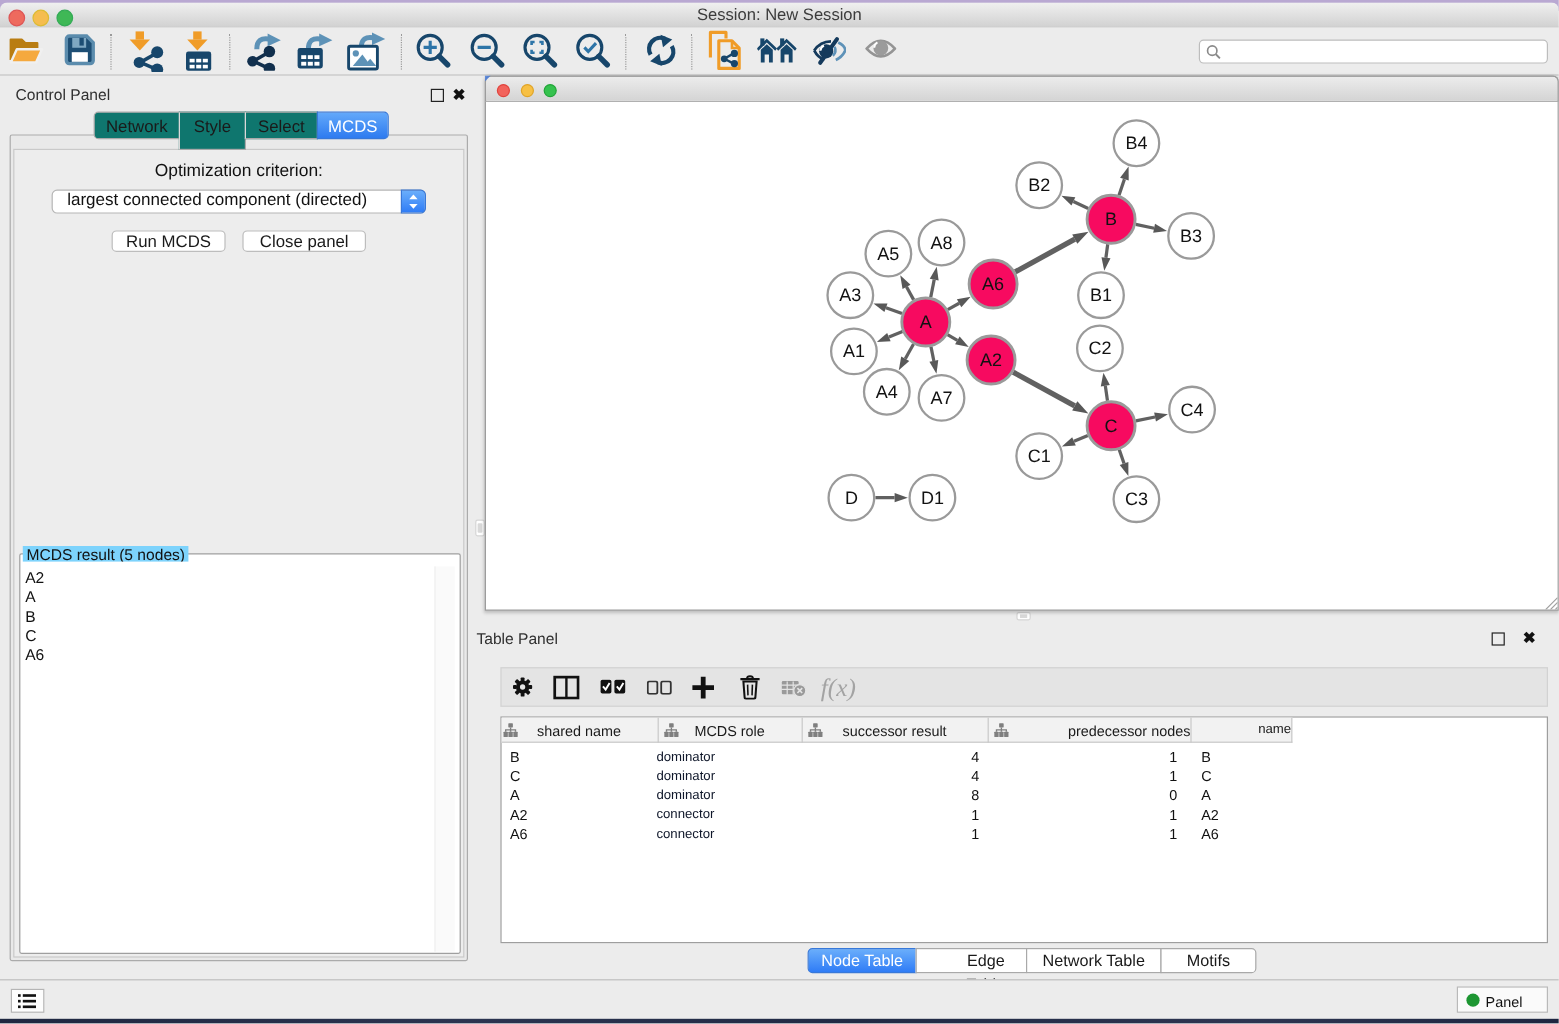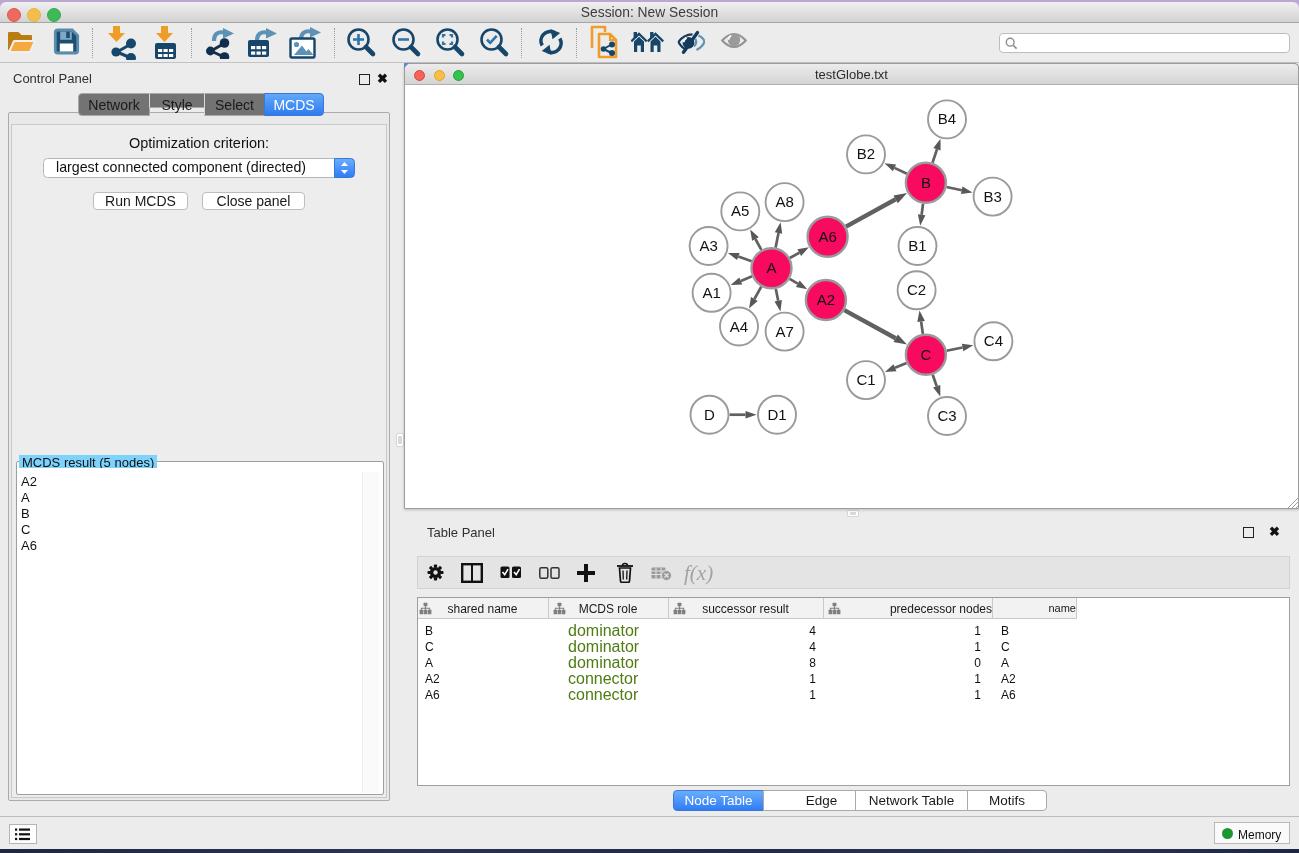--- a/index.html
+++ b/index.html
@@ -3,21 +3,21 @@
 <style>
 html,body{margin:0;padding:0;}
 body{width:1299px;height:853px;overflow:hidden;font-family:"Liberation Sans",sans-serif;background:#ececec;position:relative;}
 .abs{position:absolute;}
 .tl{border-radius:50%;width:12px;height:12px;position:absolute;top:6px;}
 .dotsep{position:absolute;top:28px;height:30px;width:0;border-left:1px dotted #9a9a9a;}
 .icon{position:absolute;top:27px;}
 .paneltitle{font-size:13px;color:#303030;}
 .floatbtn{position:absolute;width:9px;height:9px;border:1.5px solid #222;background:transparent;}
 .xbtn{position:absolute;font-size:13px;font-weight:bold;color:#111;line-height:9px;}
-.tabbtn{position:absolute;top:0;height:22px;background:#737373;border:1px solid #a9a9a9;box-sizing:border-box;text-align:center;font-size:14px;color:#1a1a1a;line-height:21px;}
+.tabbtn{position:absolute;top:0;height:22px;background:#0f766e;border:1px solid #a9a9a9;box-sizing:border-box;text-align:center;font-size:14px;color:#1a1a1a;line-height:21px;}
 .seg{position:absolute;height:21px;background:#fff;border:1px solid #a9a9a9;box-sizing:border-box;text-align:center;font-size:13.5px;color:#1a1a1a;line-height:20px;}
 .btn{position:absolute;background:#fff;border:1px solid #bdbdbd;border-radius:4px;box-sizing:border-box;text-align:center;font-size:14px;color:#1a1a1a;}
 </style></head>
 <body>
 
 <div class="abs" style="left:0;top:0;width:1299px;height:9px;background:#b9a8d2;"></div>
 
 <div class="abs" style="left:0;top:2px;width:1299px;height:20px;background:linear-gradient(#f0f0f0,#d2d2d2);border-bottom:1px solid #a5a5a5;border-radius:6px 6px 0 0;">
   <div class="tl" style="left:7px;background:#ee6a5e;border:0.5px solid #d55;"></div>
   <div class="tl" style="left:27px;background:#f5bd4f;border:0.5px solid #db3;"></div>
@@ -180,21 +180,21 @@
 </svg>
 
 <div class="abs paneltitle" style="left:13px;top:71px;">Control Panel</div>
 <div class="floatbtn" style="left:359px;top:74px;"></div>
 <div class="xbtn" style="left:377px;top:74px;">✖</div>
 
 <div class="abs" style="left:8px;top:112px;width:382px;height:689px;background:#e9e9e9;border:1px solid #ababab;box-sizing:border-box;border-radius:2px;"></div>
 <div class="abs" style="left:11px;top:124px;width:376px;height:674px;background:#ededed;border:1px solid #c9c9c9;box-sizing:border-box;"></div>
 
 <div class="tabbtn" style="left:78px;top:93px;width:72px;height:23px;line-height:22px;border-radius:4px 0 0 4px;">Network</div>
-<div class="tabbtn" style="left:149px;top:93px;width:56px;height:15px;line-height:22px;border-left:1px solid #d9d9d9;">Style</div>
+<div class="tabbtn" style="left:149px;top:93px;width:56px;height:32px;line-height:22px;border-left:1px solid #d9d9d9;">Style</div>
 <div class="tabbtn" style="left:204px;top:93px;width:61px;height:23px;line-height:22px;border-left:1px solid #d9d9d9;">Select</div>
 <div class="tabbtn" style="left:264px;top:93px;width:60px;height:23px;line-height:22px;border-radius:0 4px 4px 0;background:linear-gradient(#62a8fa,#2e7bf0);color:#fff;border-color:#3878d8;">MCDS</div>
 <div class="abs" style="left:43px;top:135px;width:312px;text-align:center;font-size:14.5px;color:#111;">Optimization criterion:</div>
 
 <div class="abs" style="left:43px;top:158px;width:312px;height:20px;background:#fff;border:1px solid #b6b6b6;border-radius:4.5px;box-sizing:border-box;"></div>
 <div class="abs" style="left:56px;top:159px;font-size:14.2px;color:#111;">largest connected component (directed)</div>
 <div class="abs" style="left:334px;top:158px;width:21px;height:20px;background:linear-gradient(#6aaefb,#2f7cf6);border:1px solid #3878d8;border-radius:0 4.5px 4.5px 0;box-sizing:border-box;">
  <svg width="19" height="18" viewBox="0 0 19 18">
       <path d="M6 7 l3.5-4 l3.5 4 Z" fill="#fff"></path>
       <path d="M6 11 l3.5 4 l3.5-4 Z" fill="#fff"></path>
@@ -215,21 +215,20 @@
   </div>
 <div class="abs" style="left:847px;top:510px;width:12px;height:7px;background:#fff;border:1px solid #d5d5d5;border-radius:2px;box-sizing:border-box;">
     <div style="margin:1px 2px;width:6px;height:3px;background:#d9d9d9;"></div>
   </div>
 
 <div class="abs" style="left:404px;top:63px;width:895px;height:446px;background:#fff;border:1px solid #9c9c9c;border-radius:5px 5px 0 0;box-sizing:border-box;box-shadow:0 1px 3px rgba(0,0,0,0.2);"></div>
 <div class="abs" style="left:404px;top:63px;width:895px;height:22px;background:linear-gradient(#ececec,#d4d4d4);border:1px solid #9c9c9c;border-bottom:1px solid #b0b0b0;border-radius:5px 5px 0 0;box-sizing:border-box;">
   <div class="tl" style="left:8.5px;top:6px;width:11px;height:11px;background:#f2635c;border:0.5px solid #e0443e;box-sizing:border-box;"></div>
   <div class="tl" style="left:28.5px;top:6px;width:11px;height:11px;background:#f7c044;border:0.5px solid #e0a428;box-sizing:border-box;"></div>
   <div class="tl" style="left:48px;top:6px;width:11px;height:11px;background:#35c24e;border:0.5px solid #22a538;box-sizing:border-box;"></div>
-  <div style="text-align:center;font-size:13px;color:#2c2c2c;margin-top:3px;">testGlobe.txt</div>
 </div>
 <svg class="abs" style="left:404px;top:63px;" width="5" height="5" viewBox="0 0 5 5">
     <path d="M0 0 L5 0 L0 5 Z" fill="#4a7cd8" opacity="0.85"></path>
   </svg>
 <svg class="abs" style="left:1286px;top:496px;" width="12" height="12" viewBox="0 0 12 12">
  <g stroke="#9f9f9f" stroke-width="1">
       <line x1="2" y1="12" x2="12" y2="2"></line>
       <line x1="6" y1="12" x2="12" y2="6"></line>
       <line x1="10" y1="12" x2="12" y2="10"></line>
     </g>
@@ -310,21 +309,21 @@
 <text x="333.0" y="245.5" text-anchor="middle" font-size="15" fill="#121212">A4</text>
 <text x="378.6" y="250.6" text-anchor="middle" font-size="15" fill="#121212">A7</text>
 <text x="587.4" y="260.3" text-anchor="middle" font-size="15" fill="#121212">C4</text>
 <text x="519.9" y="273.8" text-anchor="middle" font-size="15" fill="#121212">C</text>
 <text x="460.0" y="299.1" text-anchor="middle" font-size="15" fill="#121212">C1</text>
 <text x="541.0" y="335.0" text-anchor="middle" font-size="15" fill="#121212">C3</text>
 <text x="303.5" y="333.7" text-anchor="middle" font-size="15" fill="#121212">D</text>
 <text x="371.0" y="333.7" text-anchor="middle" font-size="15" fill="#121212">D1</text>
 </svg>
 
-<div class="abs paneltitle" style="left:427px;top:525px;">Table Panel</div>
+<div class="abs paneltitle" style="left:397px;top:525px;">Table Panel</div>
 <div class="floatbtn" style="left:1243px;top:527px;"></div>
 <div class="xbtn" style="left:1269px;top:527px;">✖</div>
 
 <div class="abs" style="left:417px;top:556px;width:873px;height:33px;background:#e4e4e4;border:1px solid #d2d2d2;box-sizing:border-box;"></div>
 <svg class="abs" style="left:427px;top:564px;" width="17" height="17" viewBox="0 0 17 17">
  <g fill="#111">
       <circle cx="8.5" cy="8.5" r="5.6"></circle>
  <g>
         <rect x="6.9" y="0.5" width="3.2" height="3" rx="0.8"></rect>
         <rect x="6.9" y="13.5" width="3.2" height="3" rx="0.8"></rect>
@@ -429,21 +428,21 @@
     <g stroke="#7f7f7f" stroke-width="1.1" fill="none">
       <path d="M6.5 4.2 v2.1 M2.4 7.8 V6.3 h8.2 v1.5 M6.5 6.3 v1.5"></path>
     </g>
   </svg>
 <div class="abs" style="left:417px;top:602px;width:131px;text-align:center;font-size:12px;color:#1a1a1a;">shared name</div>
 <div class="abs" style="left:548px;top:602px;width:120px;text-align:center;font-size:12px;color:#1a1a1a;">MCDS role</div>
 <div class="abs" style="left:668px;top:602px;width:155px;text-align:center;font-size:12px;color:#1a1a1a;">successor result</div>
 <div class="abs" style="left:823px;top:602px;width:169px;text-align:right;font-size:12px;color:#1a1a1a;">predecessor nodes</div>
 <div class="abs" style="left:992px;top:602px;width:84px;text-align:right;font-size:11px;color:#1a1a1a;">name</div>
 <div class="abs" style="left:425px;top:623px;font-size:12px;color:#111;line-height:16px;">B<br>C<br>A<br>A2<br>A6</div>
-<div class="abs" style="left:568px;top:623px;font-size:16px;color:#4d7c0f;line-height:16px;">dominator<br>dominator<br>dominator<br>connector<br>connector</div>
+<div class="abs" style="left:547px;top:623px;font-size:11px;color:#0f172a;line-height:16px;">dominator<br>dominator<br>dominator<br>connector<br>connector</div>
 <div class="abs" style="left:716px;top:623px;width:100px;text-align:right;font-size:12px;color:#111;line-height:16px;">4<br>4<br>8<br>1<br>1</div>
 <div class="abs" style="left:881px;top:623px;width:100px;text-align:right;font-size:12px;color:#111;line-height:16px;">1<br>1<br>0<br>1<br>1</div>
 <div class="abs" style="left:1001px;top:623px;font-size:12px;color:#111;line-height:16px;">B<br>C<br>A<br>A2<br>A6</div>
 
 <div class="seg" style="left:673px;top:790px;width:91px;border-radius:4px 0 0 4px;background:linear-gradient(#6aaefb,#2f7cf6);color:#fff;border-color:#3878d8;">Node Table</div>
 <div class="seg" style="left:763px;top:790px;width:93px;padding-left:24px;">Edge Table</div>
 <div class="seg" style="left:855px;top:790px;width:113px;">Network Table</div>
 <div class="seg" style="left:967px;top:790px;width:80px;border-radius:0 4px 4px 0;">Motifs</div>
 
 <div class="abs" style="left:0;top:816px;width:1299px;height:33px;background:#ececec;border-top:1px solid #bdbdbd;"></div>
@@ -453,15 +452,15 @@
       <rect x="0" y="0.5" width="2.2" height="2.2"></rect>
       <rect x="0" y="5.2" width="2.2" height="2.2"></rect>
       <rect x="0" y="9.9" width="2.2" height="2.2"></rect>
  <rect x="4" y="0.5" width="11" height="2.2"></rect>
       <rect x="4" y="5.2" width="11" height="2.2"></rect>
       <rect x="4" y="9.9" width="11" height="2.2"></rect>
     </g>
 </svg>
 <div class="abs" style="left:1214px;top:822px;width:76px;height:22px;background:#fafafa;border:1px solid #b9b9b9;box-sizing:border-box;"></div>
 <div class="abs" style="left:1222px;top:828px;width:11px;height:11px;border-radius:50%;background:#1d9632;"></div>
-<div class="abs" style="left:1238px;top:828px;font-size:12px;color:#111;">Memory</div>
+<div class="abs" style="left:1238px;top:828px;font-size:12px;color:#111;">Panel</div>
 
 <div class="abs" style="left:0;top:849px;width:1299px;height:4px;background:linear-gradient(90deg,#1e2740,#2b3450 30%,#202a44 55%,#2d3551 80%,#1d2640);"></div>
 
 </body></html>

